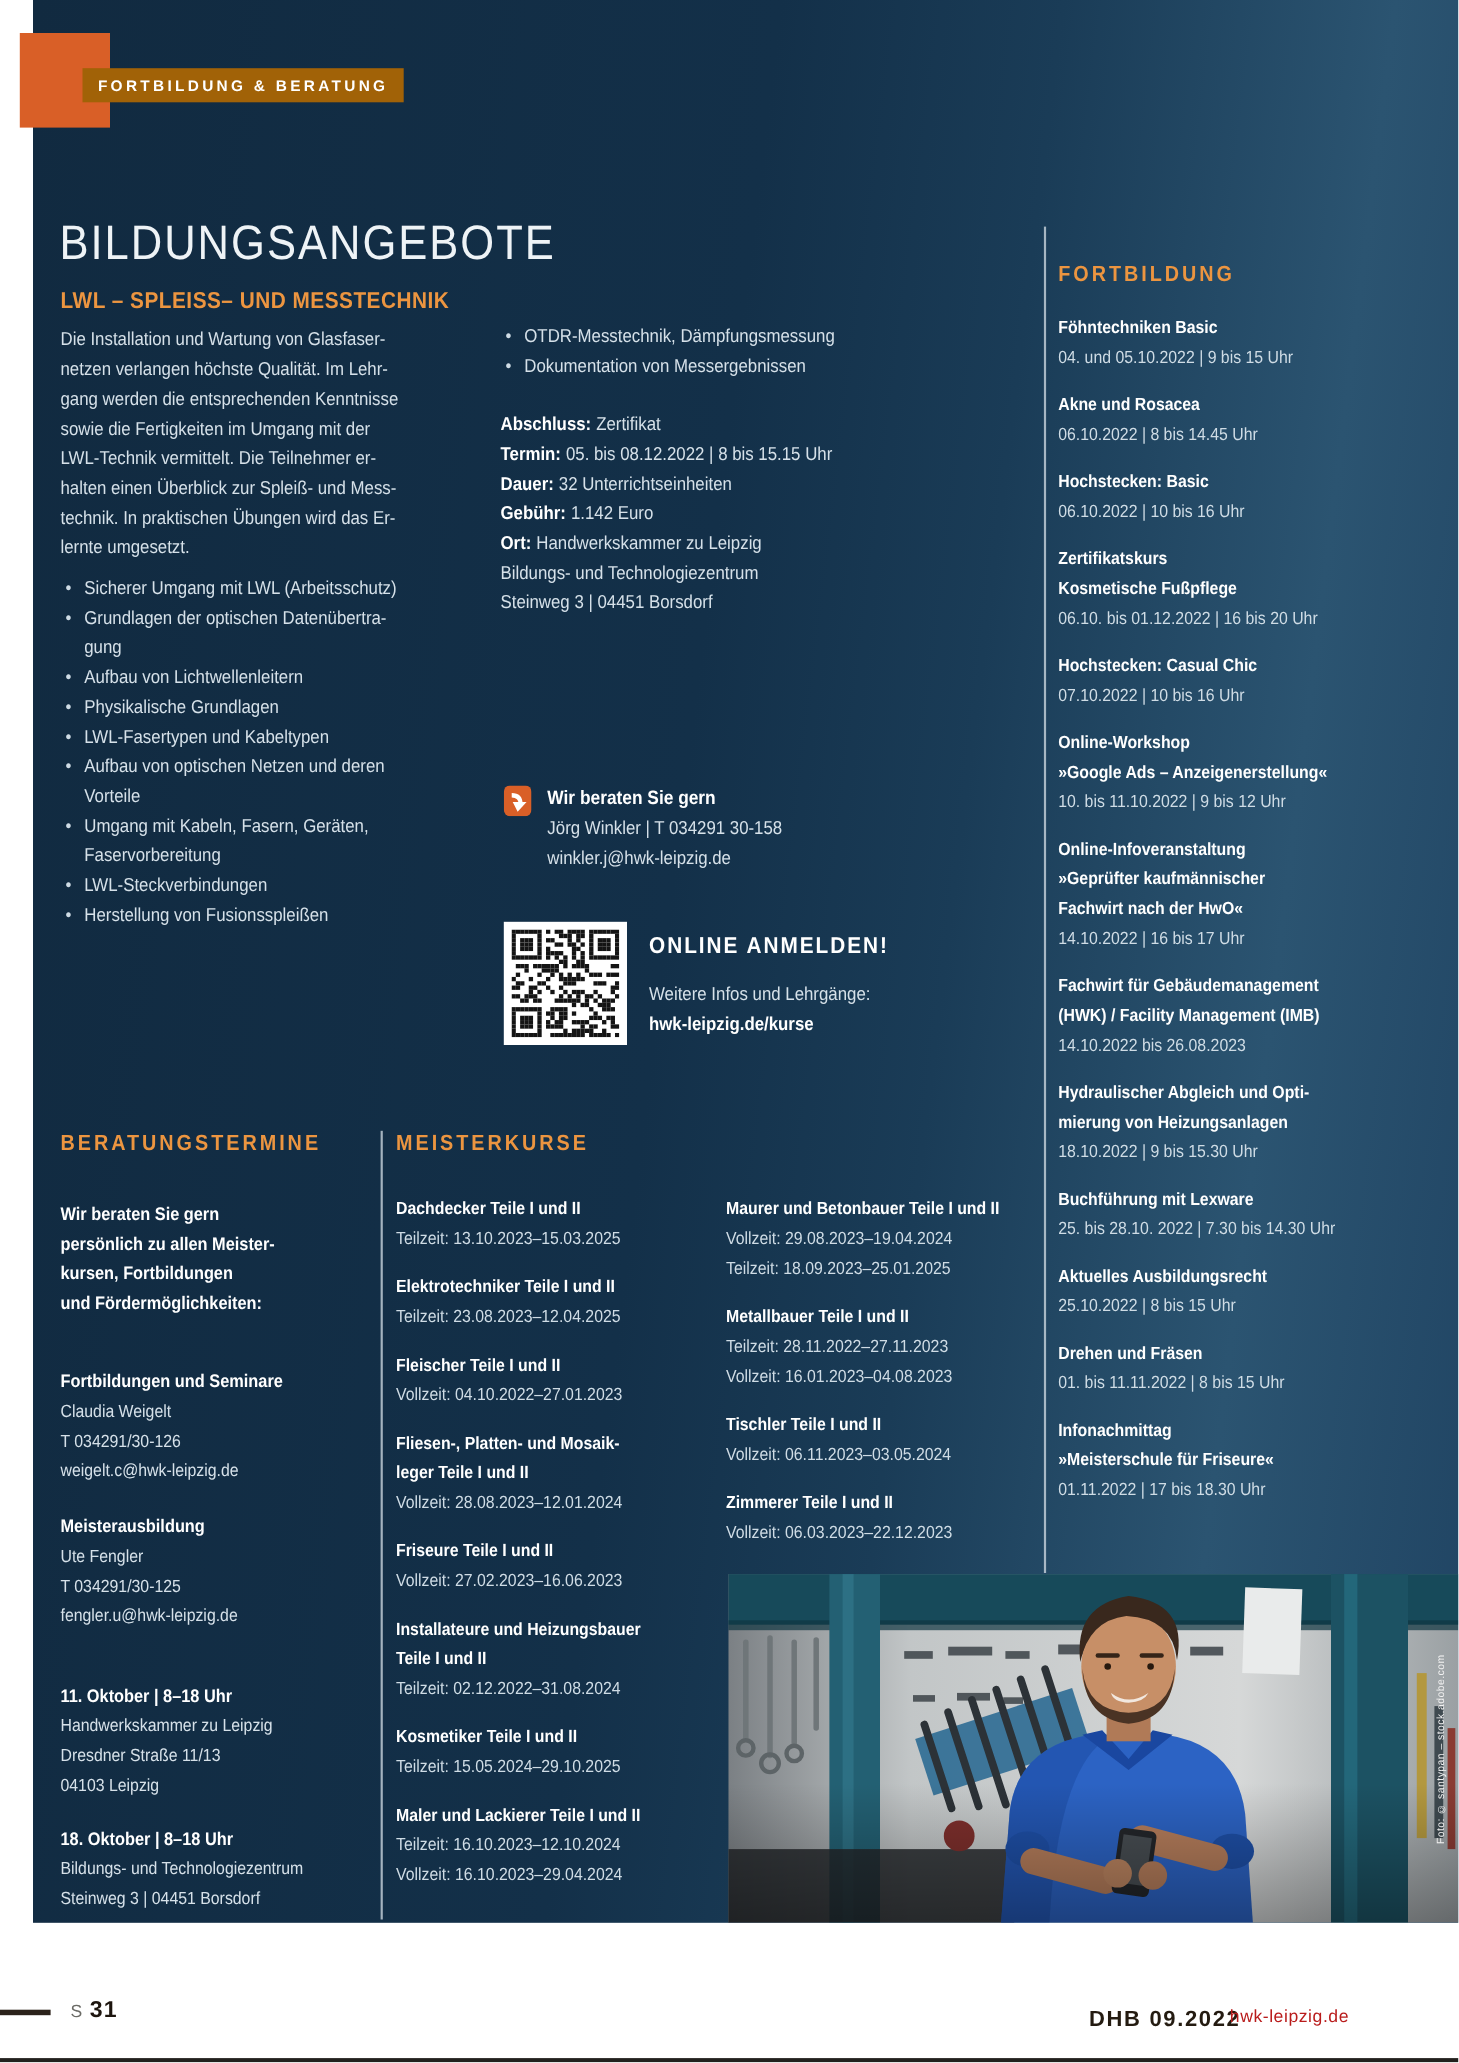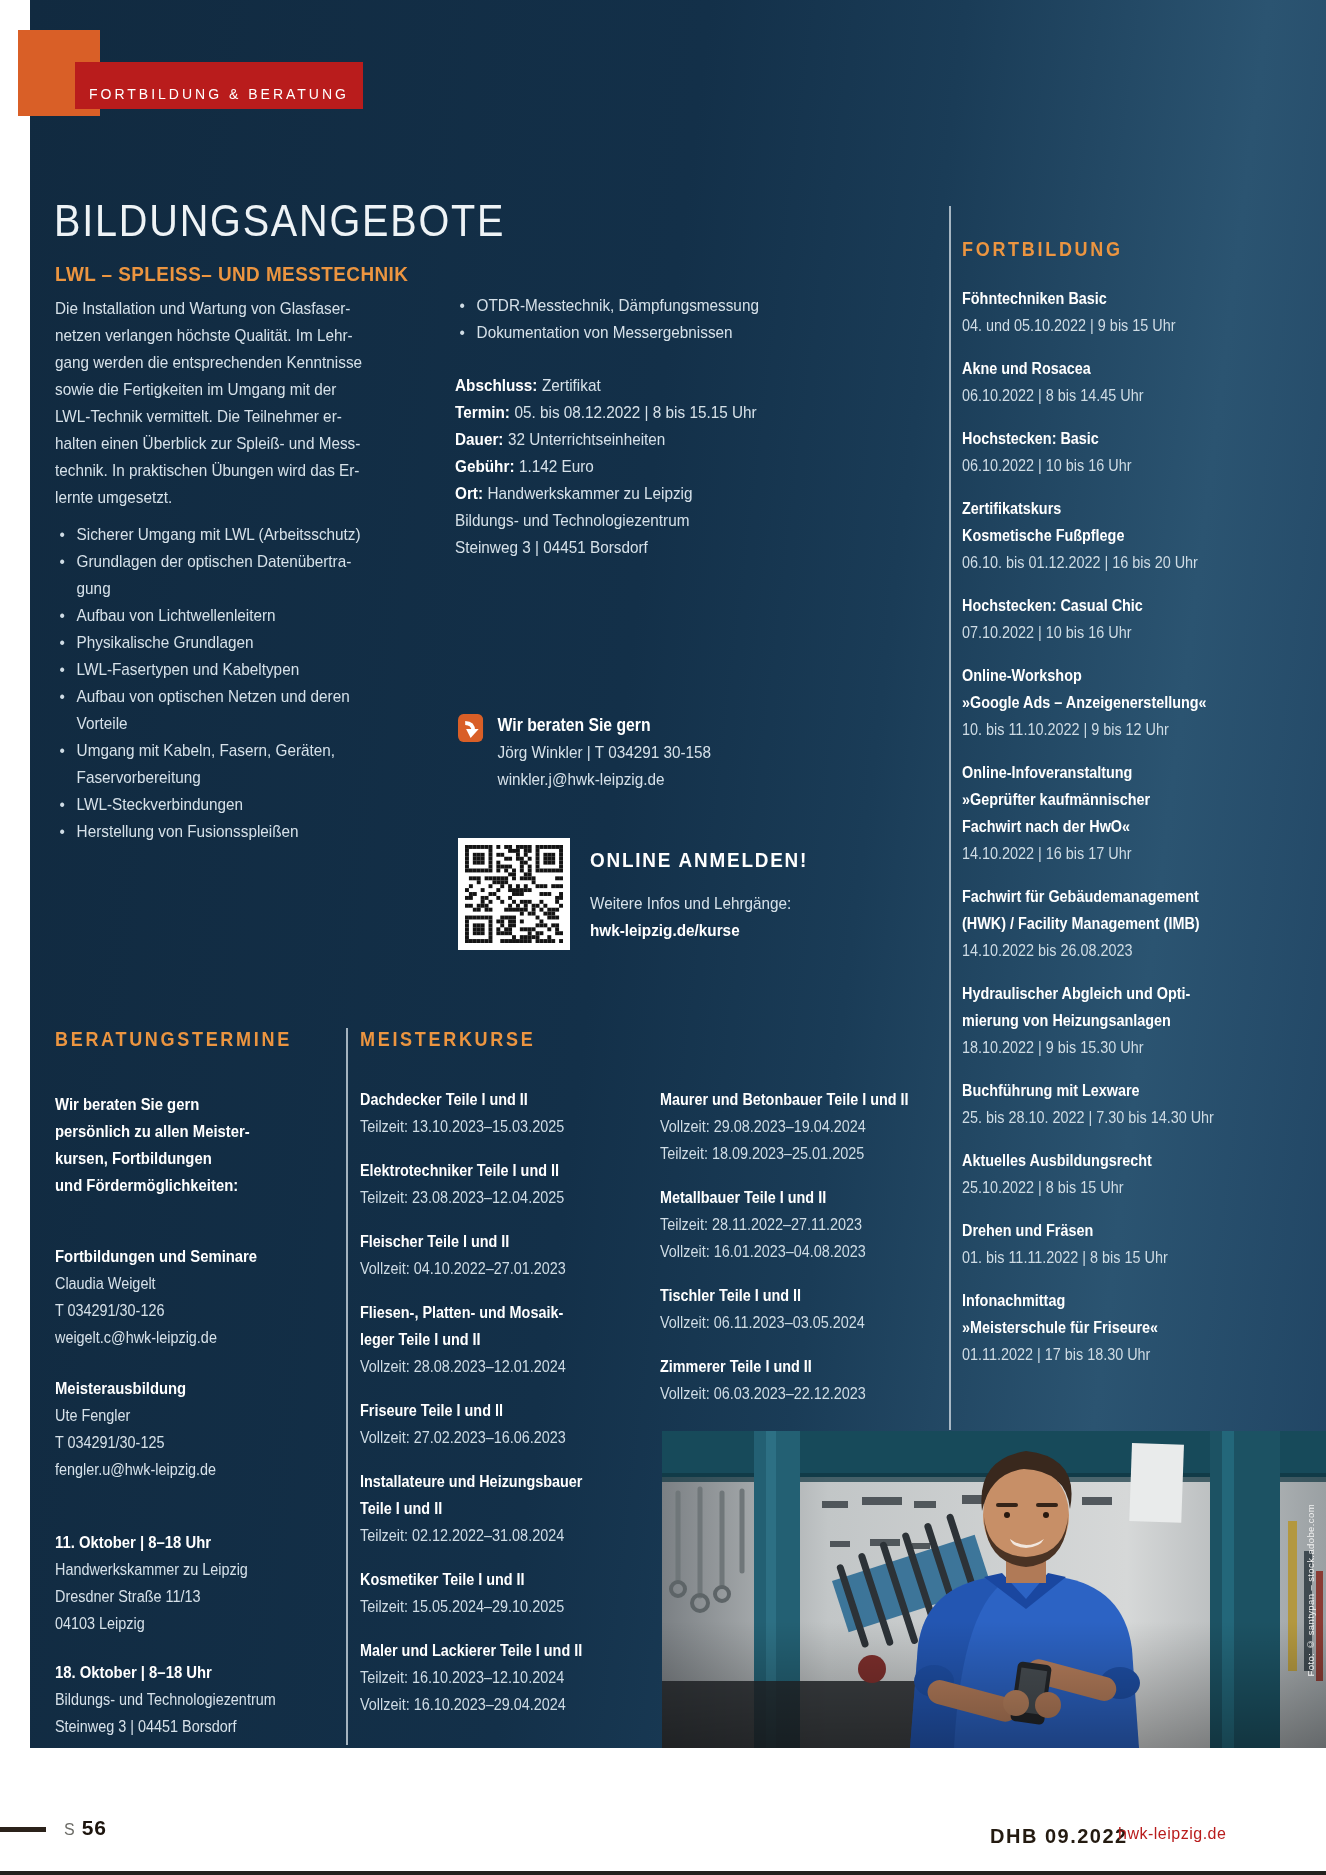--- a/index.html
+++ b/index.html
@@ -1,22 +1,22 @@
 <!DOCTYPE html>
 <html><head>
 <meta charset="utf-8">
 <style>
   html,body{margin:0;padding:0;background:#ffffff;}
   body{font-family:"Liberation Sans",sans-serif;}
   .page{position:relative;width:1326px;height:1875px;background:#ffffff;overflow:hidden;}
   .navy{position:absolute;left:30px;top:0;width:1296px;height:1748px;
         background:linear-gradient(97deg,#112a40 0%,#133049 45%,#1a3c57 62%,#2b5471 82%,#204463 100%);}
   .corner{position:absolute;left:18px;top:30px;width:82px;height:86px;background:#d95f27;}
-  .tag{position:absolute;left:75px;top:62px;background:#b91c1c;color:#ffffff;
-       font-size:14px;font-weight:400;letter-spacing:3px;padding:24px 14px 7px;}
+  .tag{position:absolute;left:75px;top:62px;background:#a16207;color:#ffffff;
+       font-size:14px;font-weight:700;letter-spacing:3px;padding:8px 14px 7px;}
   .cond{transform:scaleX(.9);transform-origin:0 0;}
   .title{position:absolute;left:54px;top:196px;color:#eef3f6;font-size:44px;font-weight:400;letter-spacing:2px;white-space:nowrap;}
   .subhead{position:absolute;left:55px;top:262px;color:#ec9540;font-size:21px;font-weight:700;letter-spacing:.5px;white-space:nowrap;}
   .txt{font-size:17px;line-height:27px;color:#d6e1e9;}
   .pre{white-space:pre-line;}
   .intro{position:absolute;left:55px;top:295px;width:411px;}
   .bullets-left{position:absolute;left:55px;top:521px;width:411px;}
   ul.bul{list-style:none;margin:0;padding:0;}
   ul.bul li{position:relative;padding-left:24px;white-space:pre-line;}
   ul.bul li::before{content:"\2022";position:absolute;left:5px;top:0;color:#cfdce5;}
@@ -754,18 +754,18 @@
       <circle cx="386" cy="274" r="13" fill="#b57d5b"></circle>
       <rect width="664" height="317" fill="url(#vig)"></rect>
     </svg>
     <div class="credit">
       <span>Foto: © santypan – stock.adobe.com</span>
     </div>
   </div>
 
   <div class="f-dash"></div>
   <div class="f-page">
-    <span class="s">S</span><span class="n">56</span>
+    <span class="s">S</span><span class="n">31</span>
   </div>
   <div class="f-issue">DHB 09.2022</div>
   <div class="f-site">hwk-leipzig.de</div>
   <div class="bottom-edge"></div>
 </div>
 
 </body></html>

